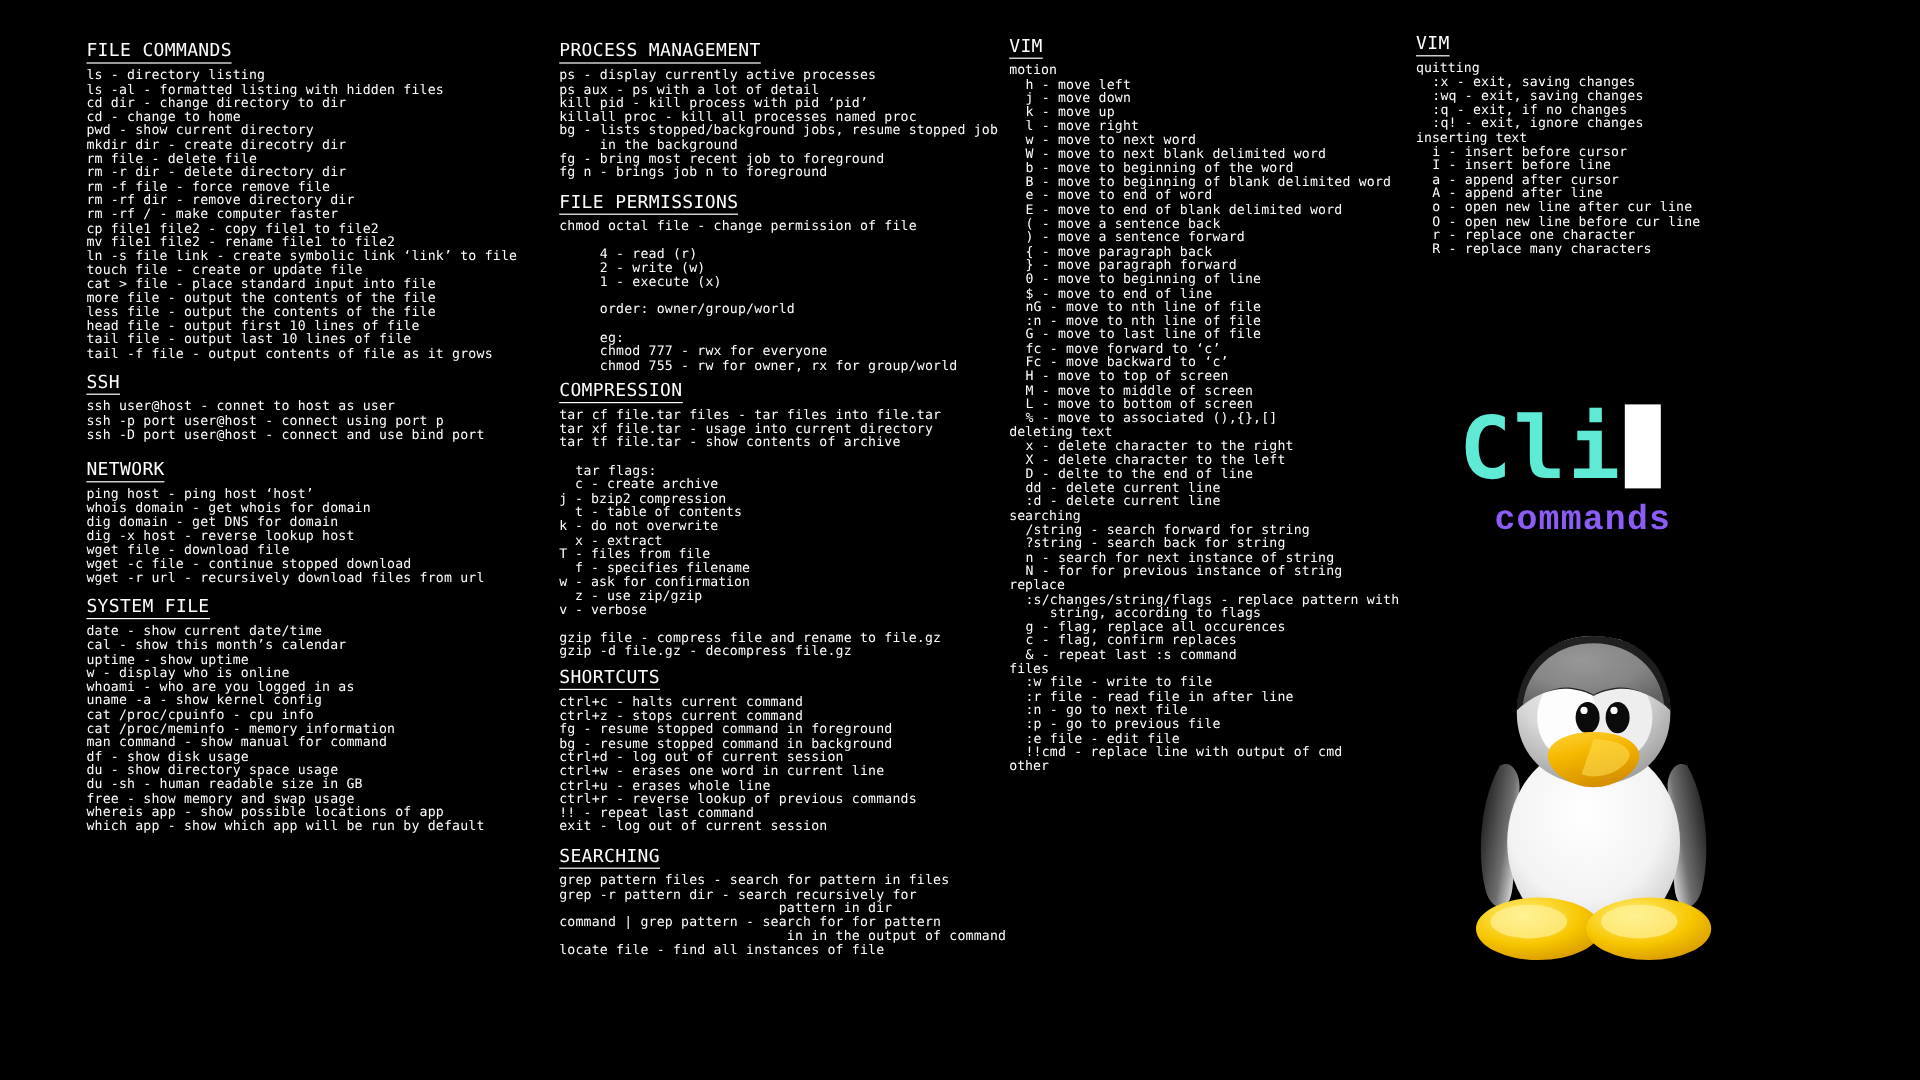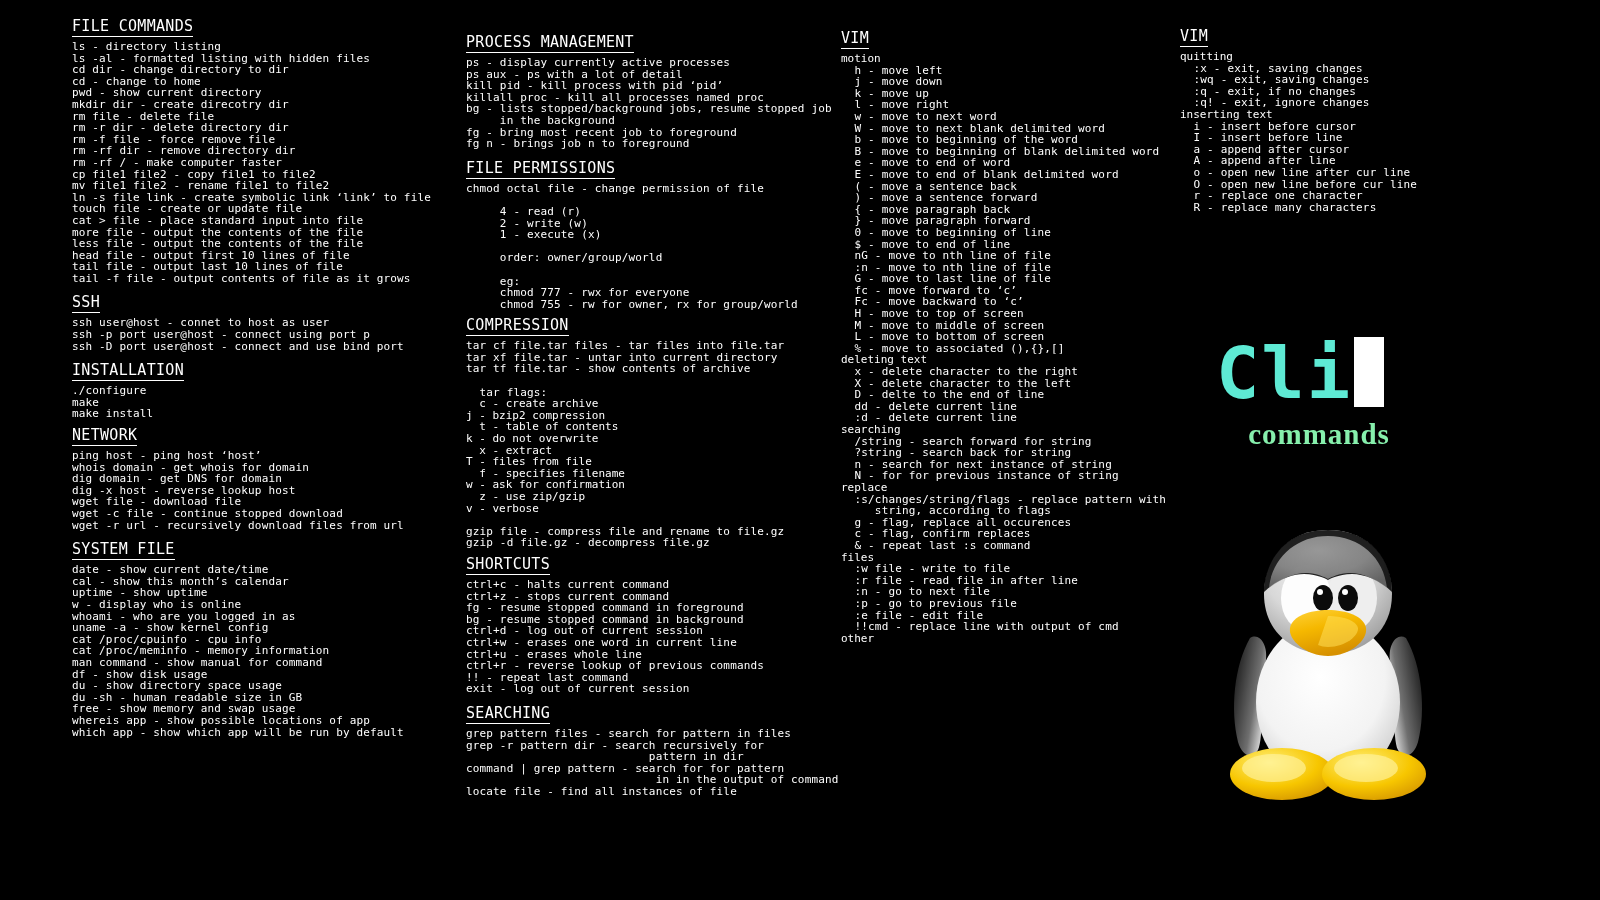--- a/index.html
+++ b/index.html
@@ -54,51 +54,47 @@
   .logo-top{display:flex;align-items:flex-start;height:74px;}
   .logo-cli{
     font-size:72px;line-height:74px;font-weight:700;letter-spacing:2px;
     color:#5eead4;font-family:"DejaVu Sans Mono","Liberation Mono",monospace;
   }
   .logo-cursor{
     width:30px;height:70px;background:#fff;margin-left:2px;margin-top:1px;display:block;
   }
   .logo-sub{
     font-size:29px;line-height:32px;font-weight:700;letter-spacing:1px;
-    color:#86efac;margin-top:8px;text-align:center;width:206px;
-    font-family:Liberation Serif, serif;
+    color:#8b5cf6;margin-top:8px;text-align:center;width:206px;
+    font-family:Liberation Mono, monospace;
   }
 
   
   #tux{position:absolute;left:1168px;top:488px;width:320px;height:320px;}
   #tux svg{display:block;width:320px;height:320px;}
 </style>
 </head>
 <body>
 
 <div class="sheet">
 
   <div class="col" id="col1">
 
-    <div class="section" style="margin-top:16px;">
+    <div class="section" style="margin-top:32px;">
       <div class="sec-head">FILE COMMANDS</div>
       <div class="lines"><span class="ln">ls - directory listing</span><span class="ln">ls -al - formatted listing with hidden files</span><span class="ln">cd dir - change directory to dir</span><span class="ln">cd - change to home</span><span class="ln">pwd - show current directory</span><span class="ln">mkdir dir - create direcotry dir</span><span class="ln">rm file - delete file</span><span class="ln">rm -r dir - delete directory dir</span><span class="ln">rm -f file - force remove file</span><span class="ln">rm -rf dir - remove directory dir</span><span class="ln">rm -rf / - make computer faster</span><span class="ln">cp file1 file2 - copy file1 to file2</span><span class="ln">mv file1 file2 - rename file1 to file2</span><span class="ln">ln -s file link - create symbolic link ‘link’ to file</span><span class="ln">touch file - create or update file</span><span class="ln">cat &gt; file - place standard input into file</span><span class="ln">more file - output the contents of the file</span><span class="ln">less file - output the contents of the file</span><span class="ln">head file - output first 10 lines of file</span><span class="ln">tail file - output last 10 lines of file</span><span class="ln">tail -f file - output contents of file as it grows</span></div>
     </div>
 
     <div class="gap"></div>
     <div class="section">
       <div class="sec-head">SSH</div>
       <div class="lines"><span class="ln">ssh user@host - connet to host as user</span><span class="ln">ssh -p port user@host - connect using port p</span><span class="ln">ssh -D port user@host - connect and use bind port</span></div>
     </div>
 
     <div class="gap"></div>
-    <div class="section">
-      <div class="sec-head">INSTALLATION</div>
-      <div class="lines"><span class="ln">./configure</span><span class="ln">make</span><span class="ln">make install</span></div>
-    </div>
 
     <div class="gap-sm"></div>
     <div class="section">
       <div class="sec-head">NETWORK</div>
       <div class="lines"><span class="ln">ping host - ping host ‘host’</span><span class="ln">whois domain - get whois for domain</span><span class="ln">dig domain - get DNS for domain</span><span class="ln">dig -x host - reverse lookup host</span><span class="ln">wget file - download file</span><span class="ln">wget -c file - continue stopped download</span><span class="ln">wget -r url - recursively download files from url</span></div>
     </div>
 
     <div class="gap"></div>
     <div class="section">
       <div class="sec-head">SYSTEM FILE</div>
@@ -115,21 +111,21 @@
 
     <div class="gap"></div>
     <div class="section">
       <div class="sec-head">FILE PERMISSIONS</div>
       <div class="lines"><span class="ln">chmod octal file - change permission of file</span><span class="ln">&nbsp;</span><span class="ln">     4 - read (r)</span><span class="ln">     2 - write (w)</span><span class="ln">     1 - execute (x)</span><span class="ln">&nbsp;</span><span class="ln">     order: owner/group/world</span><span class="ln">&nbsp;</span><span class="ln">     eg:</span><span class="ln">     chmod 777 - rwx for everyone</span><span class="ln">     chmod 755 - rw for owner, rx for group/world</span></div>
     </div>
 
     <div class="gap-sm"></div>
     <div class="section">
       <div class="sec-head">COMPRESSION</div>
-      <div class="lines"><span class="ln">tar cf file.tar files - tar files into file.tar</span><span class="ln">tar xf file.tar - untar into current directory</span><span class="ln">tar tf file.tar - show contents of archive</span><span class="ln">&nbsp;</span><span class="ln">  tar flags:</span></div>
+      <div class="lines"><span class="ln">tar cf file.tar files - tar files into file.tar</span><span class="ln">tar xf file.tar - usage into current directory</span><span class="ln">tar tf file.tar - show contents of archive</span><span class="ln">&nbsp;</span><span class="ln">  tar flags:</span></div>
       <div class="flagtable"><div class="flagrow"><span class="fa">  c - create archive</span><span class="fb">j - bzip2 compression</span></div><div class="flagrow"><span class="fa">  t - table of contents</span><span class="fb">k - do not overwrite</span></div><div class="flagrow"><span class="fa">  x - extract</span><span class="fb">T - files from file</span></div><div class="flagrow"><span class="fa">  f - specifies filename</span><span class="fb">w - ask for confirmation</span></div><div class="flagrow"><span class="fa">  z - use zip/gzip</span><span class="fb">v - verbose</span></div></div>
       <div class="lines"><span class="ln">&nbsp;</span><span class="ln">gzip file - compress file and rename to file.gz</span><span class="ln">gzip -d file.gz - decompress file.gz</span></div>
     </div>
 
     <div class="gap-sm"></div>
     <div class="section">
       <div class="sec-head">SHORTCUTS</div>
       <div class="lines"><span class="ln">ctrl+c - halts current command</span><span class="ln">ctrl+z - stops current command</span><span class="ln">fg - resume stopped command in foreground</span><span class="ln">bg - resume stopped command in background</span><span class="ln">ctrl+d - log out of current session</span><span class="ln">ctrl+w - erases one word in current line</span><span class="ln">ctrl+u - erases whole line</span><span class="ln">ctrl+r - reverse lookup of previous commands</span><span class="ln">!! - repeat last command</span><span class="ln">exit - log out of current session</span></div>
     </div>
 

